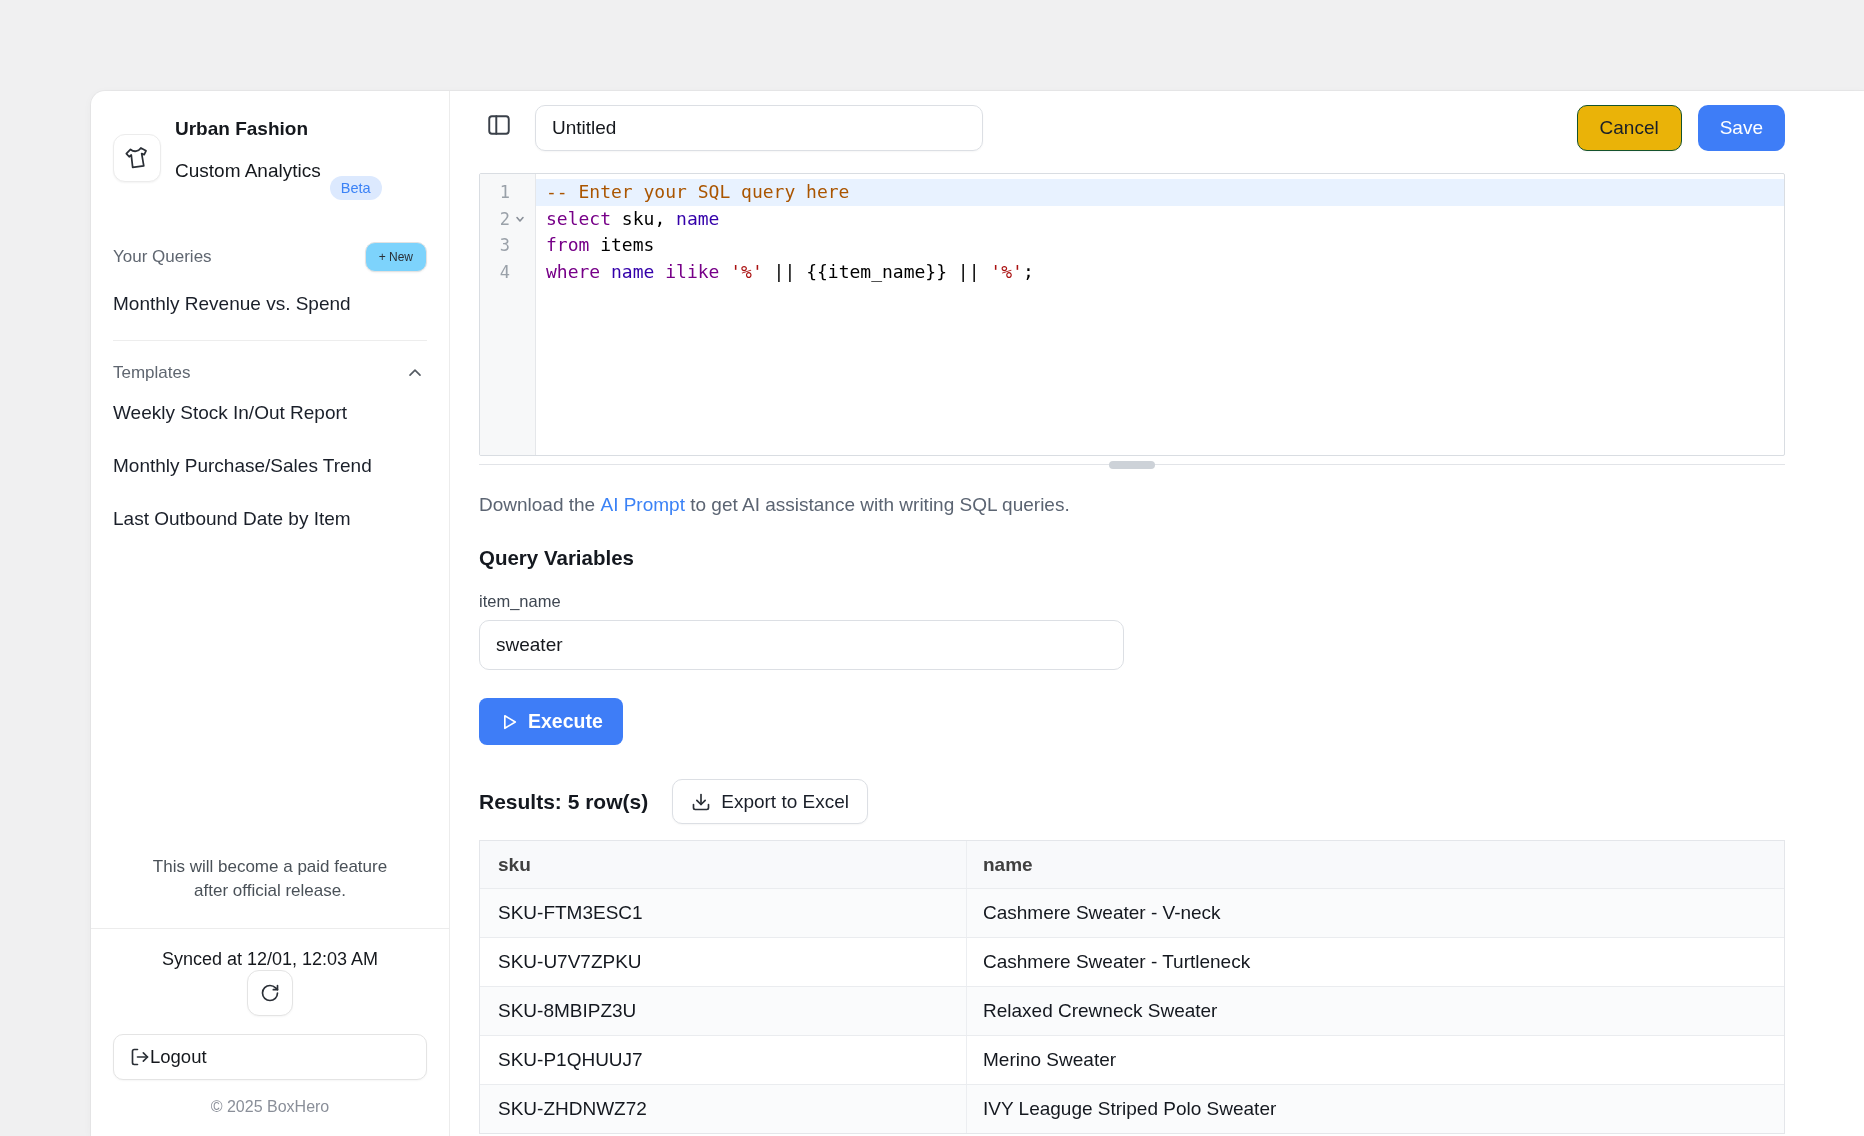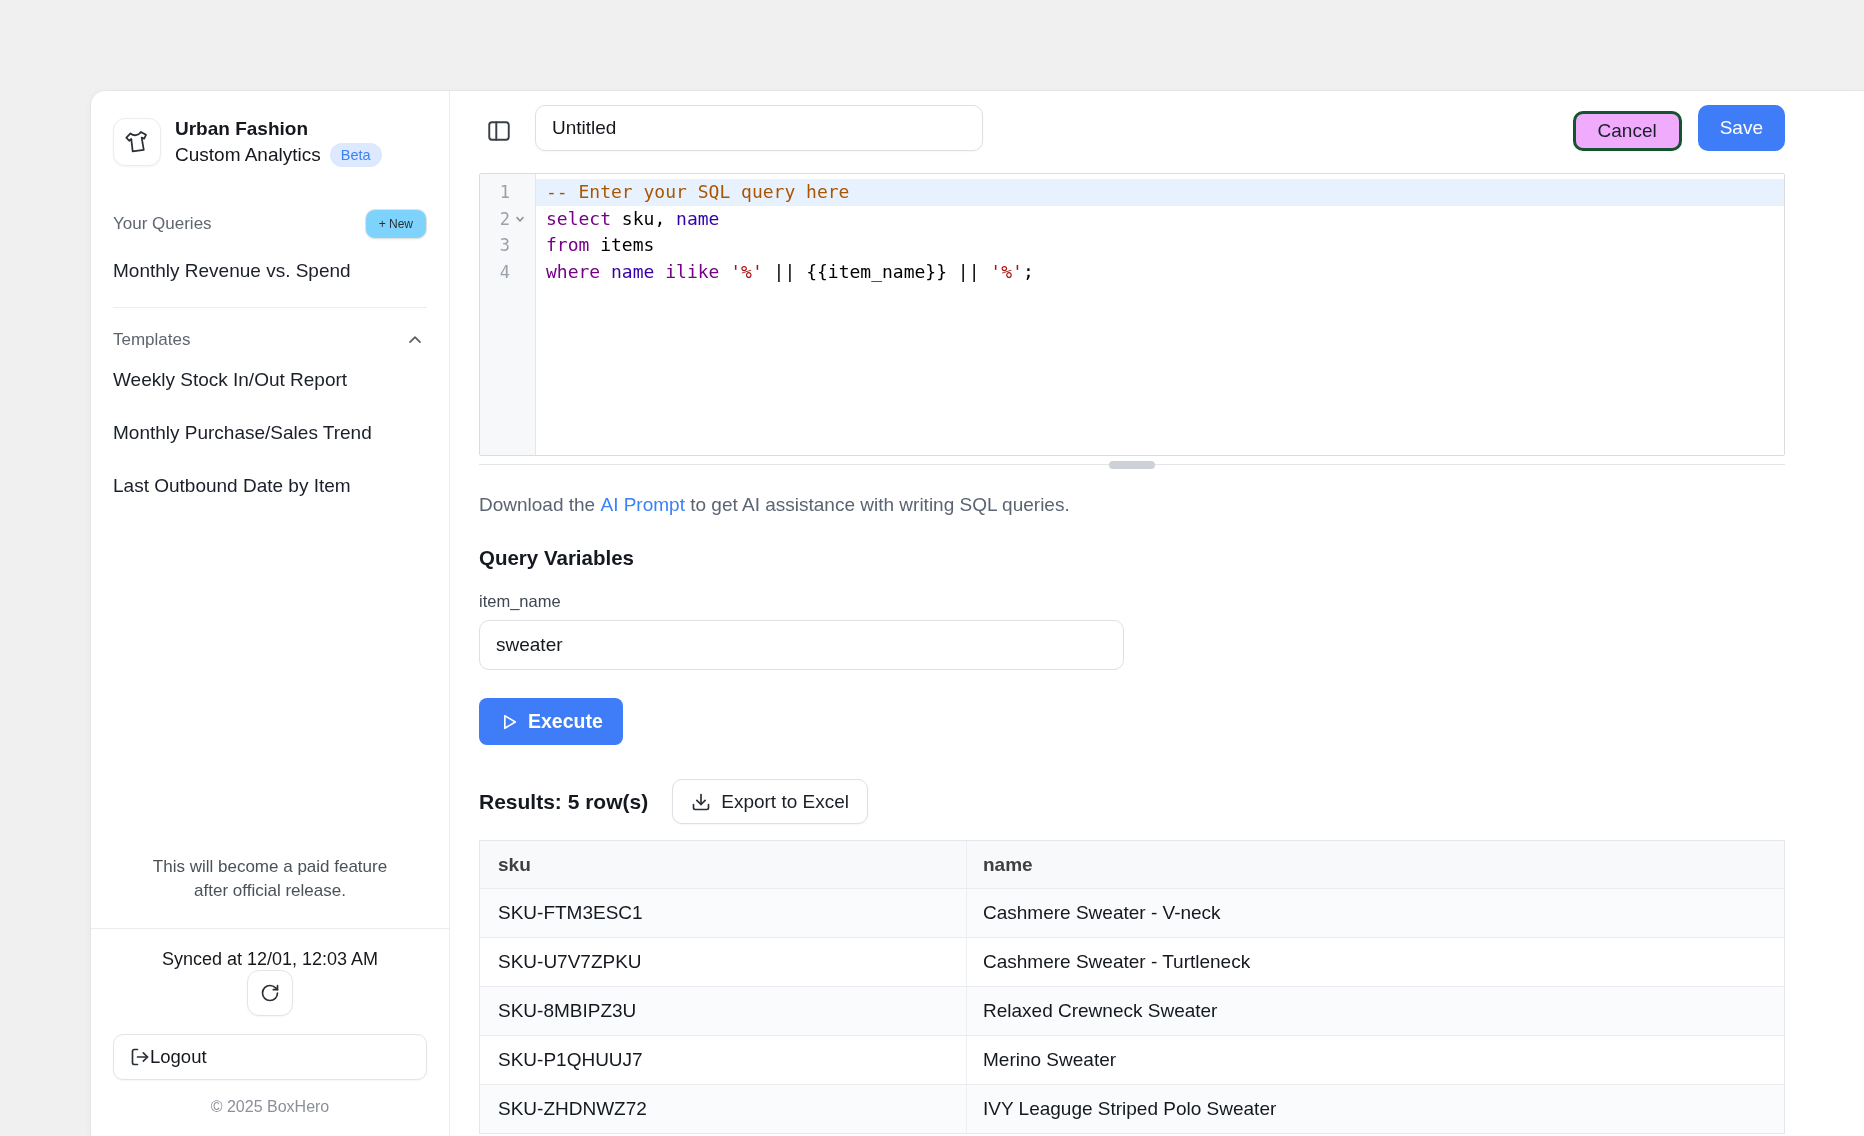--- a/index.html
+++ b/index.html
@@ -30,21 +30,21 @@
   .brand { display: flex; align-items: center; gap: 14px; }
   .brand-icon {
     width: 46px; height: 46px; border-radius: 12px; background: #fff;
     border: 1px solid #ececec; box-shadow: 0 1px 2px rgba(0,0,0,0.05);
     display: flex; align-items: center; justify-content: center; flex: none;
   }
   .brand-name { font-size: 19px; font-weight: 700; color: #15181d; line-height: 1.25; }
   .brand-sub { display: flex; align-items: center; font-size: 19px; color: #15181d; line-height: 1.25; margin-top: 2px; }
   .badge {
     margin-left: 9px; background: var(--badge-bg, #dce9fe); color: var(--badge-text, #3b82f6);
-    font-size: 14.5px; font-weight: 500; padding: 3px 11px; border-radius: 999px;
+    font-size: 14.5px; font-weight: 500; padding: 3px 11px; border-radius: 999px; margin-top: 33px;
   }
   .section-row { display: flex; align-items: center; justify-content: space-between; }
   .section-row.queries { margin-top: 42px; }
   .section-row.templates { margin-top: 2px; }
   .section-label { font-size: 17px; color: #5f6670; font-weight: 500; }
   .new-btn {
     font-family: inherit; font-size: 12px; color: #2a2f36; background: #7dd3fc;
     border: 1px solid #e2e2e2; border-radius: 10px; padding: 7px 13px;
     box-shadow: 0 1px 2px rgba(0,0,0,0.05); cursor: pointer;
   }
@@ -70,33 +70,33 @@
     margin-top: 18px; width: 100%; height: 46px; box-sizing: border-box;
     border: 1px solid #e4e4e4; border-radius: 10px; background: #fff;
     display: flex; align-items: center; padding: 0 16px;
     font-family: inherit; font-size: 18.5px; color: #15181d; cursor: pointer;
     box-shadow: 0 1px 2px rgba(0,0,0,0.04);
   }
   .copyright { margin-top: 18px; text-align: center; font-size: 16px; color: #8a8f99; }
 
   
   .main { flex: 1; box-sizing: border-box; padding: 14px 79px 0 29px; display: flex; flex-direction: column; min-width: 0; }
-  .toolbar { display: flex; align-items: flex-end; gap: 16px; height: 46px; flex: none; }
+  .toolbar { display: flex; align-items: flex-start; gap: 16px; height: 46px; flex: none; }
   .toggle-btn {
     width: 40px; height: 40px; border: none; background: transparent; border-radius: 8px;
     display: flex; align-items: center; justify-content: center; cursor: pointer; color: #3a4049; flex: none;
   }
   .title-input {
     width: 448px; height: 46px; box-sizing: border-box; border: 1px solid #dcdfe4; border-radius: 10px;
     padding: 0 16px; font-family: inherit; font-size: 19px; color: #15181d; background: #fff;
     box-shadow: 0 1px 2px rgba(0,0,0,0.04); outline: none;
   }
   .toolbar-spacer { flex: 1; }
   .btn-secondary {
-    height: 40px; padding: 0 22px; border: 3px solid #14532d; border-radius: 10px; background: #f0abfc;
+    height: 46px; padding: 0 22px; border: 1px solid #14532d; border-radius: 10px; background: #eab308;
     font-family: inherit; font-size: 19px; font-weight: 500; color: #1a1f29; cursor: pointer;
     box-shadow: 0 1px 2px rgba(0,0,0,0.04);
   }
   .btn-primary {
     height: 46px; padding: 0 22px; border: none; border-radius: 10px;
     background: var(--accent-blue, #3e7df7); color: #fff;
     font-family: inherit; font-size: 19px; font-weight: 500; cursor: pointer;
   }
 
   

